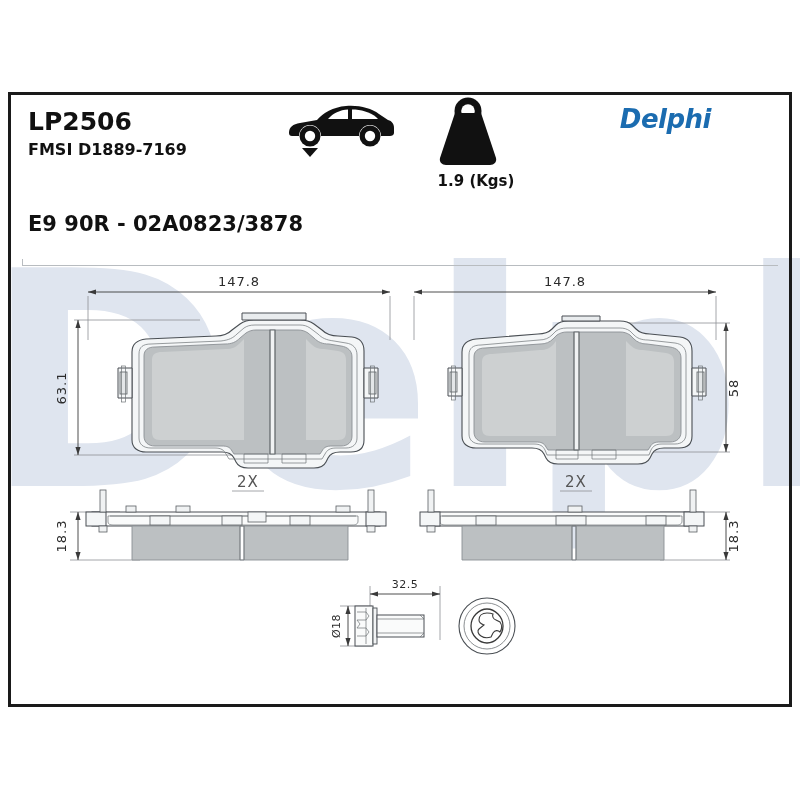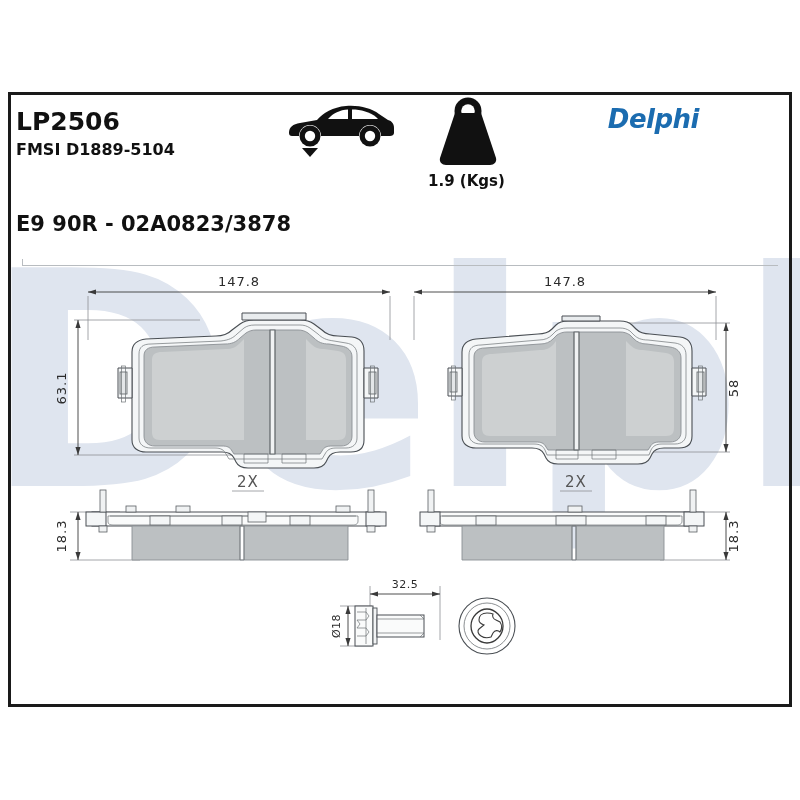--- a/index.html
+++ b/index.html
@@ -48,21 +48,21 @@
     font-size: 300px;
     letter-spacing: -4px;
     color: #dfe5ef;
     white-space: nowrap;
     line-height: 1;
   }
 
   
   #header {
     position: absolute;
-    left: 8px;
+    left: 20px;
     top: 92px;
     width: 688px;
     height: 173px;
     padding-left: 17px;
   }
   #part-number {
     position: absolute;
     left: 8px;
     top: 15px;
     font-size: 25px;
@@ -117,20 +117,21 @@
     left: 0px;
     top: 0px;
     width: 80px;
     height: 72px;
   }
   #weight-label {
     position: absolute;
     left: 0px;
     top: 76px;
     width: 96px;
+    text-align: center;
     font-size: 15px;
     font-weight: 700;
     color: #111111;
   }
 
   
   #brand-logo {
     position: absolute;
     right: 14px;
     top: 12px;
@@ -197,21 +198,21 @@
 
   <div id="watermark">
     <div id="watermark-text" style="color: rgb(223, 229, 239);">Delphi</div>
   </div>
 
   <div id="frame"></div>
 
   <div id="header">
 
     <div id="part-number">LP2506</div>
-    <div id="fmsi-code">FMSI D1889-5104</div>
+    <div id="fmsi-code">FMSI D1889-7169</div>
     <div id="homologation">E9 90R - 02A0823/3878</div>
 
     <div id="brand-logo" style="color: rgb(27, 108, 176);">Delphi</div>
   </div>
 
   <svg id="car-icon" viewBox="0 0 115 62">
     <path fill="#111111" d="
       M8,37
       C8,31 12,28 19,27
       L36,24

